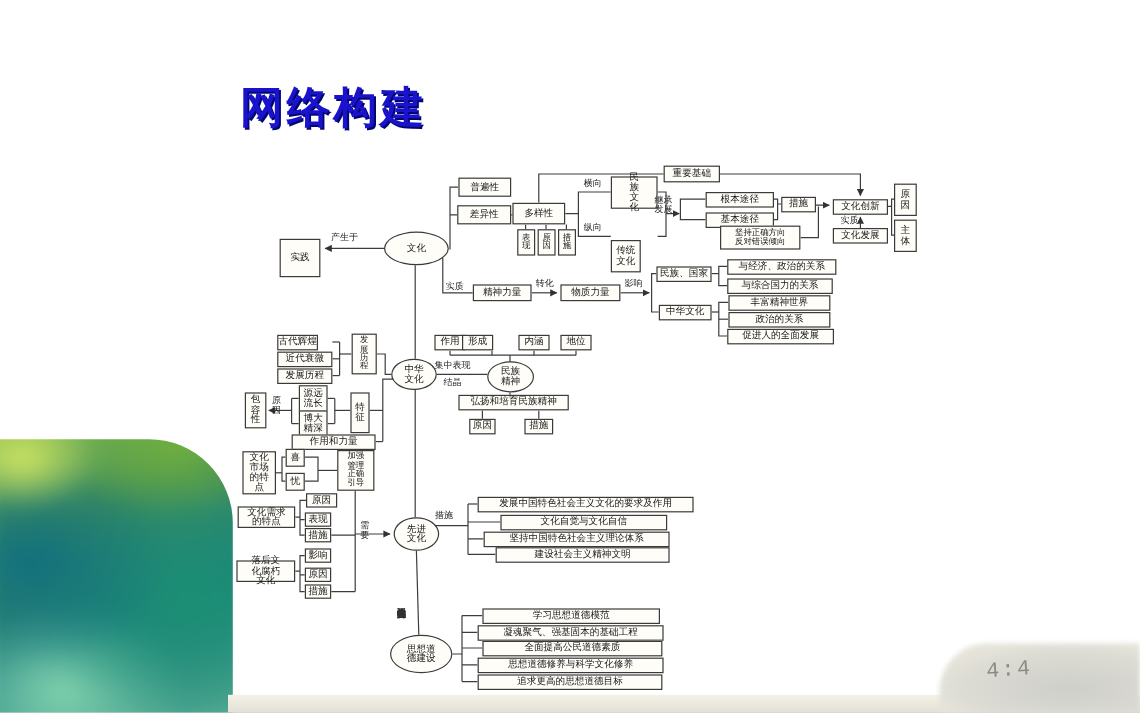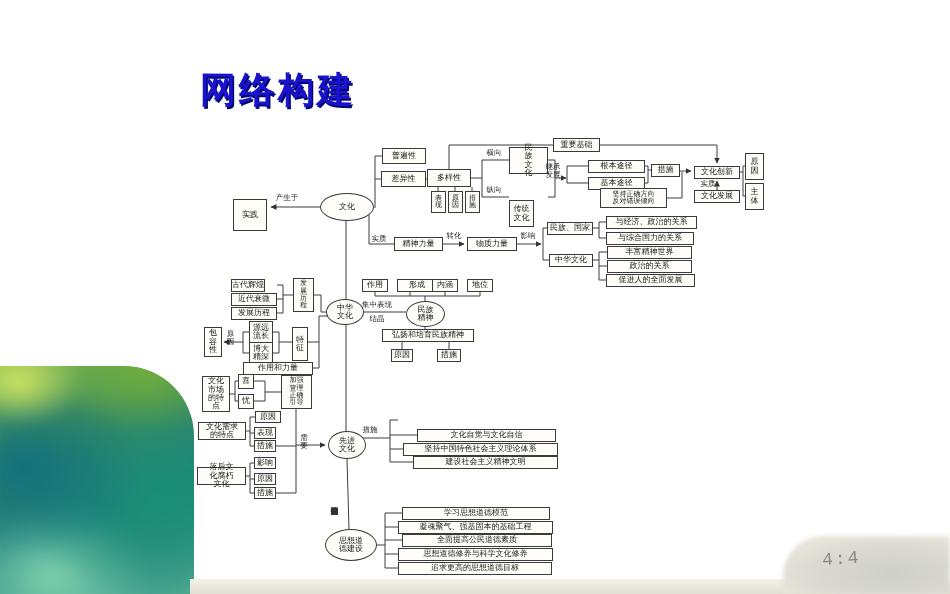--- a/index.html
+++ b/index.html
@@ -197,21 +197,21 @@
     <div class="bx" style="left:36px;top:163px;width:46px;height:13px">近代衰微</div>
     <div class="bx" style="left:36px;top:177px;width:46px;height:13px">发展历程</div>
     <div class="bx f7" style="left:98px;top:148px;width:21px;height:34px;padding:0 6px">发展历程</div>
     <div class="bx" style="left:54px;top:191px;width:24px;height:22px;padding:0 3px">源远流长</div>
     <div class="bx" style="left:54px;top:212px;width:24px;height:22px;padding:0 3px">博大精深</div>
     <div class="bx" style="left:97px;top:197px;width:16px;height:30px;padding:16px 4px">特征</div>
     <div class="bx" style="left:48px;top:232px;width:70px;height:13px">作用和力量</div>
     <div class="lb" style="left:31px;top:200px;width:9px">原因</div>
     <div class="bx" style="left:9px;top:197px;width:18px;height:30px;padding:0 5px">包容性</div>
     <div class="bx" style="left:167px;top:149px;width:26px;height:13px">作用</div>
-    <div class="bx" style="left:202px;top:149px;width:40px;height:13px">形成</div>
+    <div class="bx" style="left:190px;top:149px;width:26px;height:13px">形成</div>
     <div class="bx" style="left:237px;top:149px;width:26px;height:13px">内涵</div>
     <div class="bx" style="left:272px;top:149px;width:26px;height:13px">地位</div>
     <div class="lb" style="left:164px;top:171px;width:36px">集中表现</div>
     <div class="lb" style="left:172px;top:185px;width:20px">结晶</div>
     <div class="bx" style="left:187px;top:199px;width:92px;height:13px">弘扬和培育民族精神</div>
     <div class="bx" style="left:196px;top:219px;width:22px;height:13px">原因</div>
     <div class="bx" style="left:242px;top:219px;width:24px;height:13px">措施</div>
 
     <div class="bx" style="left:7px;top:246px;width:28px;height:36px;padding:0 5px">文化市场的特点</div>
     <div class="bx" style="left:43px;top:244px;width:16px;height:15px">喜</div>
@@ -220,20 +220,21 @@
     <div class="bx" style="left:60px;top:281px;width:26px;height:12px">原因</div>
     <div class="bx" style="left:3px;top:292px;width:48px;height:18px;padding:0 7px">文化需求的特点</div>
     <div class="bx" style="left:59px;top:297px;width:22px;height:12px">表现</div>
     <div class="bx" style="left:59px;top:310px;width:22px;height:12px">措施</div>
     <div class="bx" style="left:2px;top:337px;width:49px;height:18px;padding:0 8px">落后文化腐朽文化</div>
     <div class="bx" style="left:59px;top:327px;width:22px;height:12px">影响</div>
     <div class="bx" style="left:59px;top:343px;width:22px;height:12px">原因</div>
     <div class="bx" style="left:59px;top:357px;width:22px;height:12px">措施</div>
     <div class="lb" style="left:104px;top:304px;width:10px">需要</div>
     <div class="lb" style="left:166px;top:296px;width:18px">措施</div>
+    <div class="bx" style="left:203px;top:284px;width:180px;height:13px">发展中国特色社会主义文化的要求及作用</div>
     <div class="bx" style="left:222px;top:299px;width:139px;height:13px">文化自觉与文化自信</div>
     <div class="bx" style="left:208px;top:313px;width:155px;height:13px">坚持中国特色社会主义理论体系</div>
     <div class="bx" style="left:218px;top:326px;width:145px;height:13px">建设社会主义精神文明</div>
     <div class="lb vrl" style="left:124px;top:331px">体现中国特色社会主义文化的性质和前进方向</div>
 
     <div class="bx" style="left:207px;top:377px;width:148px;height:13px">学习思想道德模范</div>
     <div class="bx" style="left:203px;top:391px;width:155px;height:13px">凝魂聚气、强基固本的基础工程</div>
     <div class="bx" style="left:207px;top:404px;width:150px;height:13px">全面提高公民道德素质</div>
     <div class="bx" style="left:203px;top:418px;width:155px;height:13px">思想道德修养与科学文化修养</div>
     <div class="bx" style="left:203px;top:432px;width:154px;height:13px">追求更高的思想道德目标</div>

